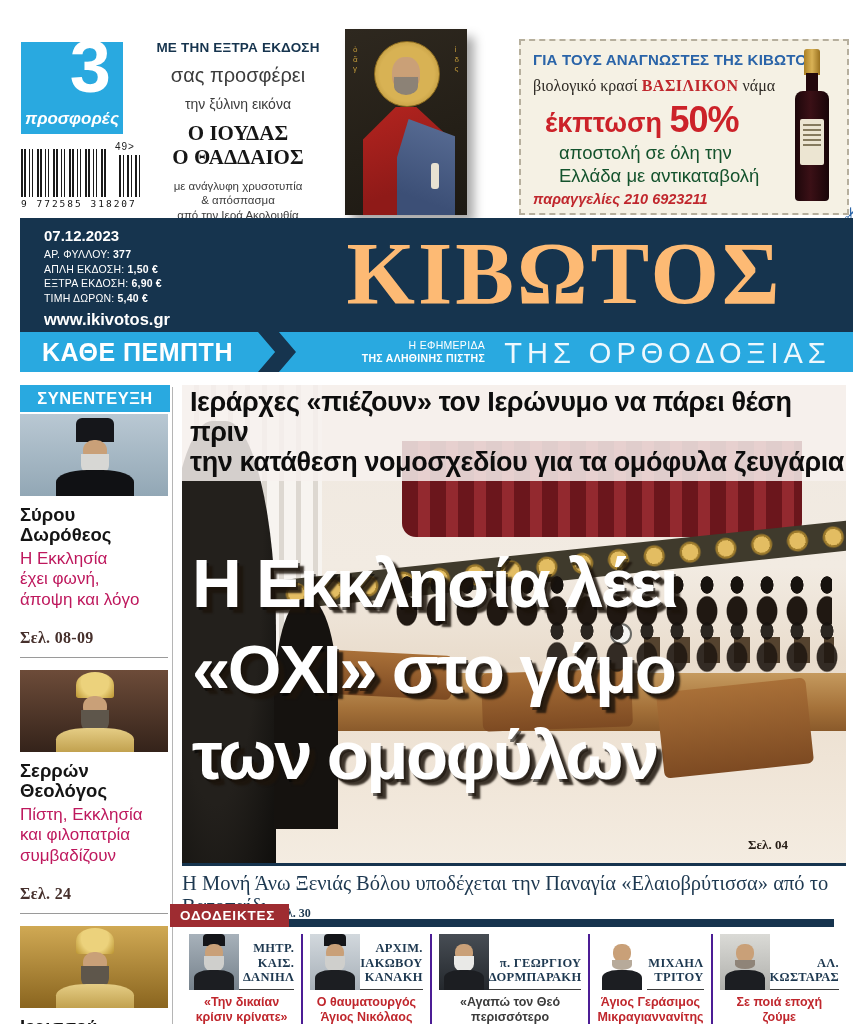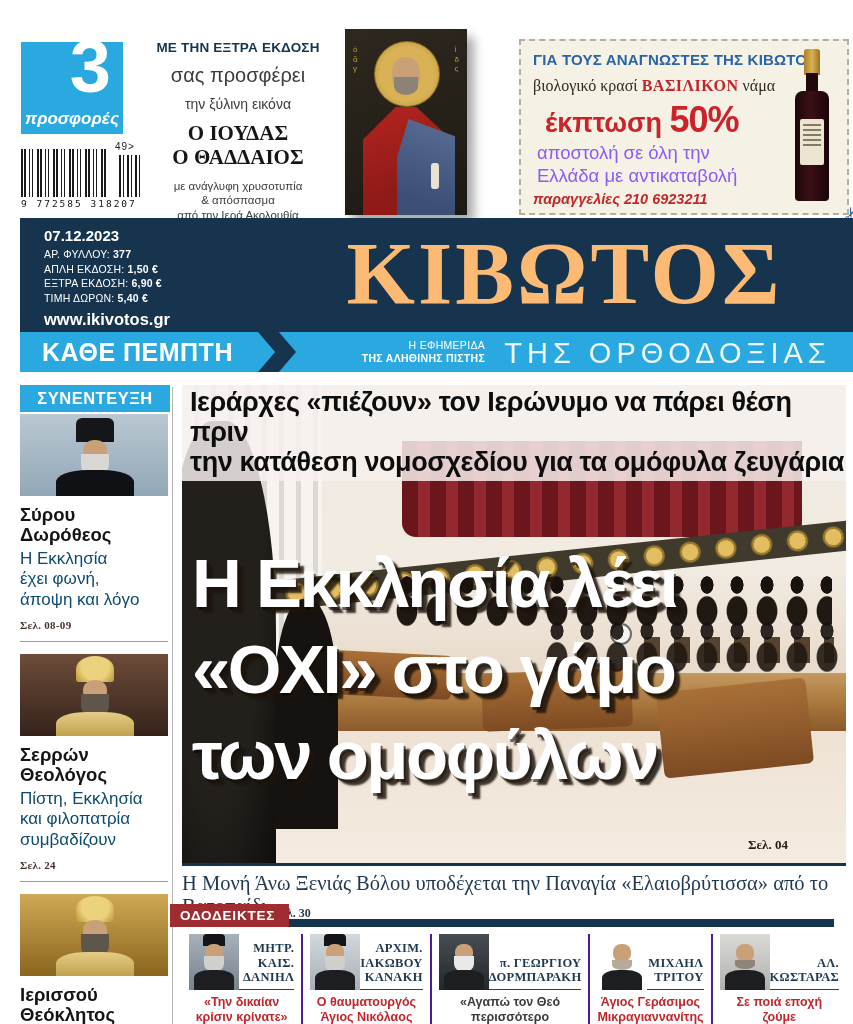--- a/index.html
+++ b/index.html
@@ -51,21 +51,21 @@
 
   
   .ad-box{position:absolute;left:519px;top:39px;width:326px;height:172px;background:#f5f1e4;
       border:2px dashed #b6af9d;}
   .ad-header{position:absolute;left:12px;top:10px;font-weight:bold;font-size:15px;color:#2a64a8;letter-spacing:.2px;}
   .ad-product{position:absolute;left:12px;top:36px;font-family:"Liberation Serif",serif;font-size:16px;color:#2e2a24;}
   .ad-brand{color:#c0272d;font-weight:bold;letter-spacing:.5px;}
   .ad-discount{position:absolute;left:24px;top:58px;color:#cc2229;font-weight:bold;}
   .ad-discount .lbl{font-size:27px;}
   .ad-discount .val{font-size:36px;letter-spacing:-1px;}
-  .ad-shipping{position:absolute;left:16px;top:100px;font-size:18.5px;color:#8b5cf6;line-height:1.25;}
+  .ad-shipping{position:absolute;left:38px;top:100px;font-size:18.5px;color:#14532d;line-height:1.25;}
   .ad-orders{position:absolute;left:12px;top:150px;font-weight:bold;font-size:14.5px;color:#c0272d;font-style:italic;}
   .ad-bottle{position:absolute;right:18px;top:8px;width:34px;height:152px;}
   .bottle-cap{position:absolute;left:9px;top:0;width:16px;height:26px;background:linear-gradient(90deg,#ab8024,#d9b256,#9a7220);border-radius:3px 3px 0 0;}
   .bottle-neck{position:absolute;left:11px;top:24px;width:12px;height:22px;background:#23080c;}
   .bottle-body{position:absolute;left:0;top:42px;width:34px;height:110px;border-radius:8px 8px 4px 4px;
       background:linear-gradient(90deg,#1c070a 0%,#3b1016 45%,#180508 100%);}
   .bottle-label{position:absolute;left:5px;top:70px;width:24px;height:46px;background:#ece5d2;border-radius:2px;}
   .bottle-label-inner{position:absolute;left:3px;top:5px;width:18px;height:22px;
       background:repeating-linear-gradient(0deg,#857a5e 0 2px,#ece5d2 2px 5px);}
   .ad-scissors{position:absolute;right:-12px;bottom:-12px;color:#2a64a8;font-size:18px;transform:rotate(-70deg);}
@@ -102,22 +102,22 @@
   .fig-hat{position:absolute;left:56px;top:4px;width:38px;height:24px;background:#15161a;border-radius:6px 6px 0 0;}
   .fig-mitre{position:absolute;left:56px;top:2px;width:38px;height:26px;border-radius:50% 50% 10% 10%;
       background:radial-gradient(circle at 50% 40%,#ecd27c 0 55%,#b9922f 100%);}
   .fig-face{position:absolute;left:63px;top:26px;width:24px;height:22px;border-radius:45%;background:#c9a078;}
   .fig-beard-gray{position:absolute;left:61px;top:40px;width:28px;height:22px;border-radius:0 0 50% 50%;background:#d7d7d4;}
   .fig-beard-dark{position:absolute;left:61px;top:40px;width:28px;height:24px;border-radius:0 0 50% 50%;background:#5e564b;}
   .fig-body-black{position:absolute;left:36px;top:56px;width:78px;height:30px;border-radius:40% 40% 0 0;background:#101114;}
   .fig-body-gold{position:absolute;left:36px;top:58px;width:78px;height:28px;border-radius:40% 40% 0 0;
       background:linear-gradient(180deg,#e5cd85,#bb9a46);}
   .sb-name{font-weight:bold;font-size:18.5px;color:#141414;line-height:1.1;margin-top:9px;}
-  .sb-text{font-size:17px;color:#0c4a6e;line-height:1.22;margin-top:3px;}
-  .sb-page{font-family:"Liberation Serif",serif;font-weight:bold;font-size:11px;color:#46302c;margin-top:8px;letter-spacing:.3px;}
+  .sb-text{font-size:17px;color:#be185d;line-height:1.22;margin-top:3px;}
+  .sb-page{font-family:"Liberation Serif",serif;font-weight:bold;font-size:16px;color:#46302c;margin-top:18px;letter-spacing:.3px;}
   .sb-rule{border:0;border-top:1px solid #9a9a9a;margin:10px 0 12px 0;width:148px;}
   .v-divider{position:absolute;left:172px;top:387px;width:1px;bottom:0;background:#b5b5b5;}
 
   
   .hero{position:absolute;left:182px;top:385px;width:664px;height:478px;overflow:hidden;
       background:linear-gradient(180deg,#efe8e0 0%,#f2ebe2 38%,#e9dccc 58%,#efe4d6 78%,#f4ece1 100%);}
   .curtain-white{position:absolute;left:0;top:0;width:140px;height:320px;
       background:repeating-linear-gradient(90deg,#f7f4f0 0 12px,#ddd8d1 12px 17px);}
   .curtain-red{position:absolute;left:220px;top:56px;width:400px;height:96px;border-radius:0 0 14px 14px;
       background:repeating-linear-gradient(90deg,#6b161c 0 16px,#93292f 16px 28px);}

